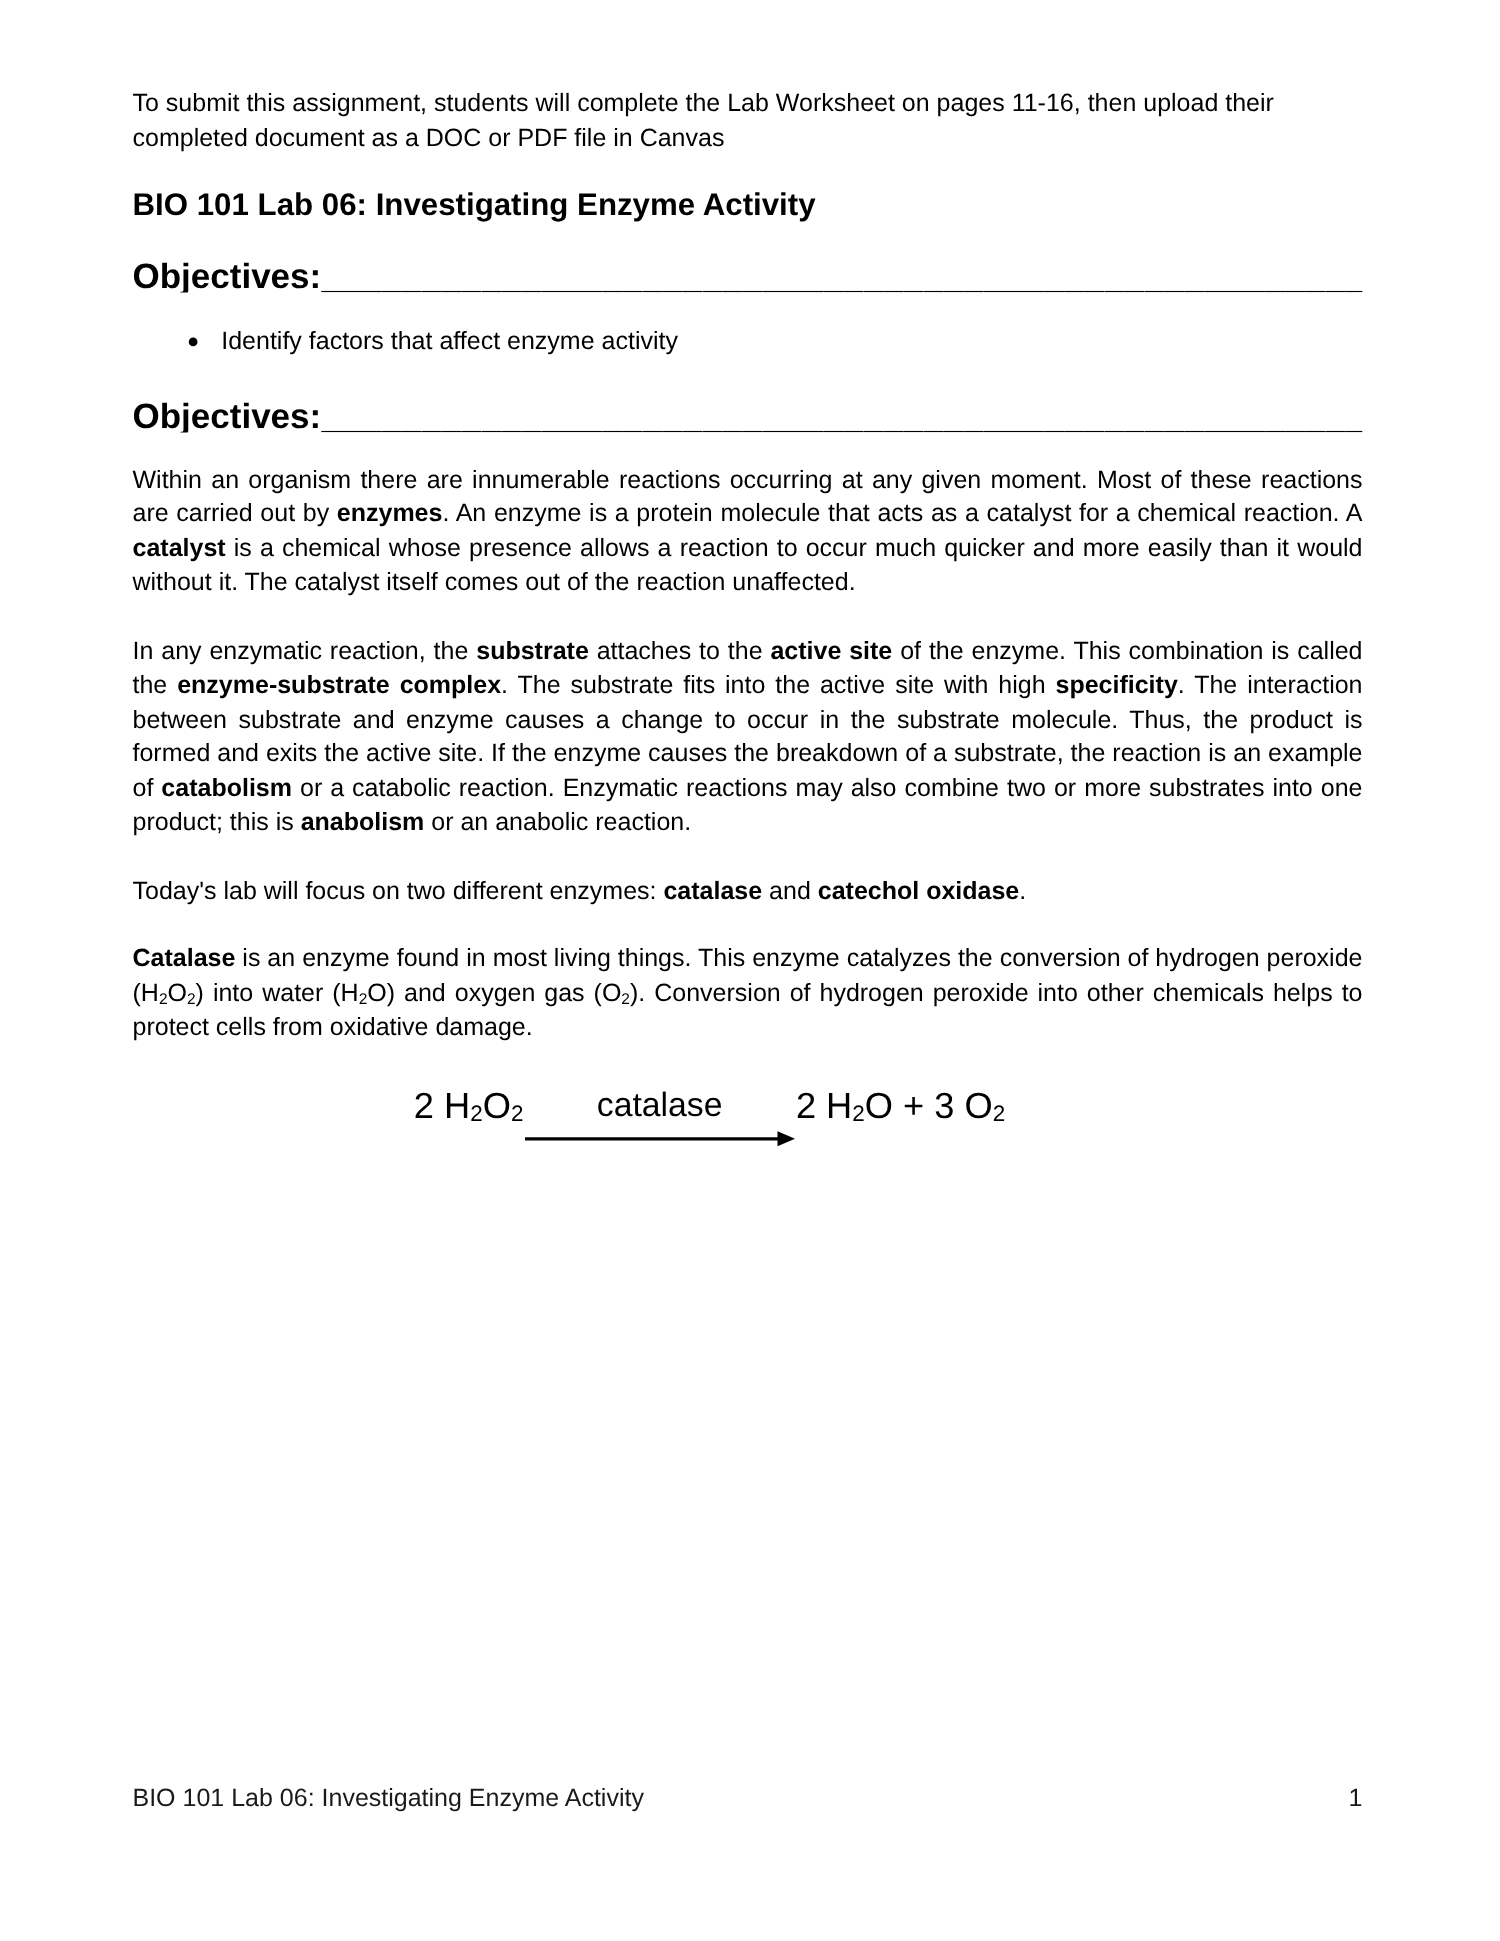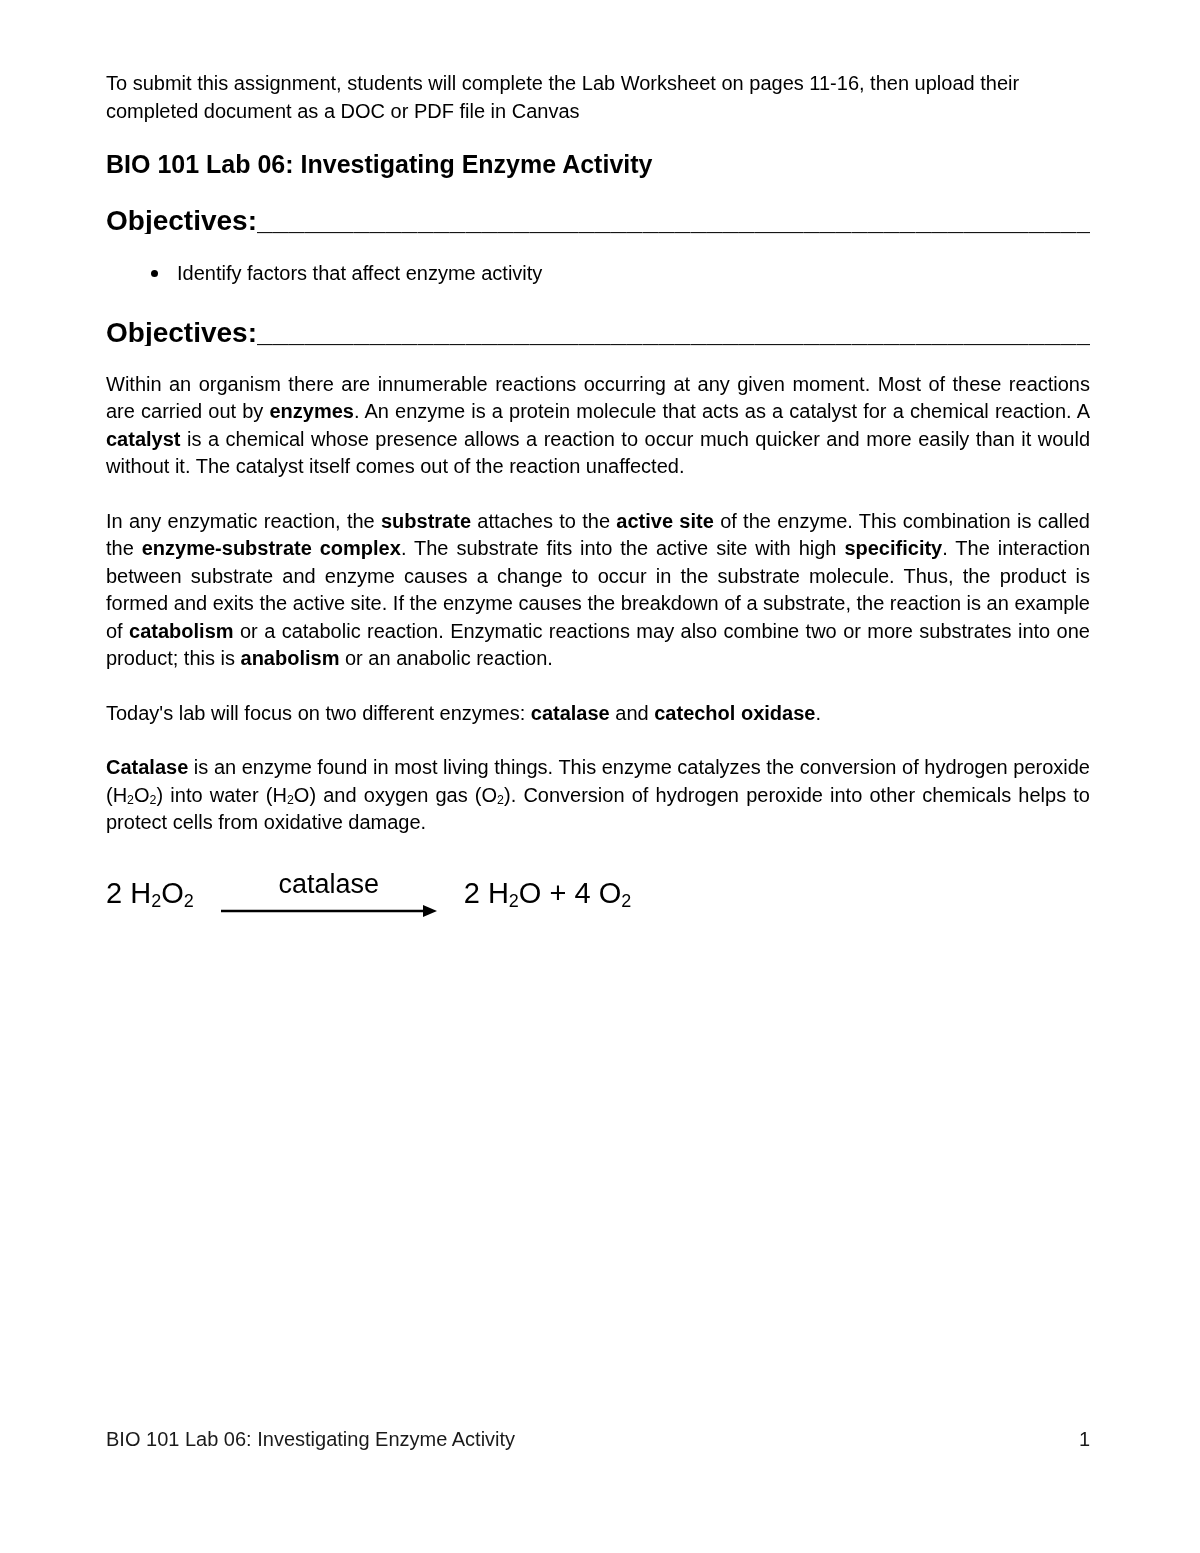--- a/index.html
+++ b/index.html
@@ -75,22 +75,21 @@
   }
   sub {
     font-size: 0.62em;
     line-height: 0;
     vertical-align: baseline;
     position: relative;
     top: 0.22em;
   }
   .equation {
     display: flex;
-    align-items: center;
-    gap: 26px;
+    margin-left: 225px;
     margin-top: 32px;
     font-size: 29px;
   }
   .eq-side { white-space: nowrap; }
   .eq-arrow-group {
     display: flex;
     flex-direction: column;
     align-items: center;
   }
   .eq-label {
@@ -144,21 +143,21 @@
 
   <div class="equation">
     <span class="eq-side"><span>2 H</span><sub>2</sub><span>O</span><sub>2</sub></span>
     <span class="eq-arrow-group">
       <span class="eq-label">catalase</span>
       <svg width="218" height="16">
         <line x1="1" y1="8" x2="204" y2="8" stroke="#000" stroke-width="2.6"></line>
         <polygon points="203,2 217,8 203,14" fill="#000"></polygon>
       </svg>
     </span>
-    <span class="eq-side"><span>2 H</span><sub>2</sub><span>O + 4 O</span><sub>2</sub></span>
+    <span class="eq-side"><span>2 H</span><sub>2</sub><span>O + 3 O</span><sub>2</sub></span>
   </div>
 
 </div>
 
 <div class="doc-footer">
   <span>BIO 101 Lab 06: Investigating Enzyme Activity</span>
   <span>1</span>
 </div>
 
 </body></html>

